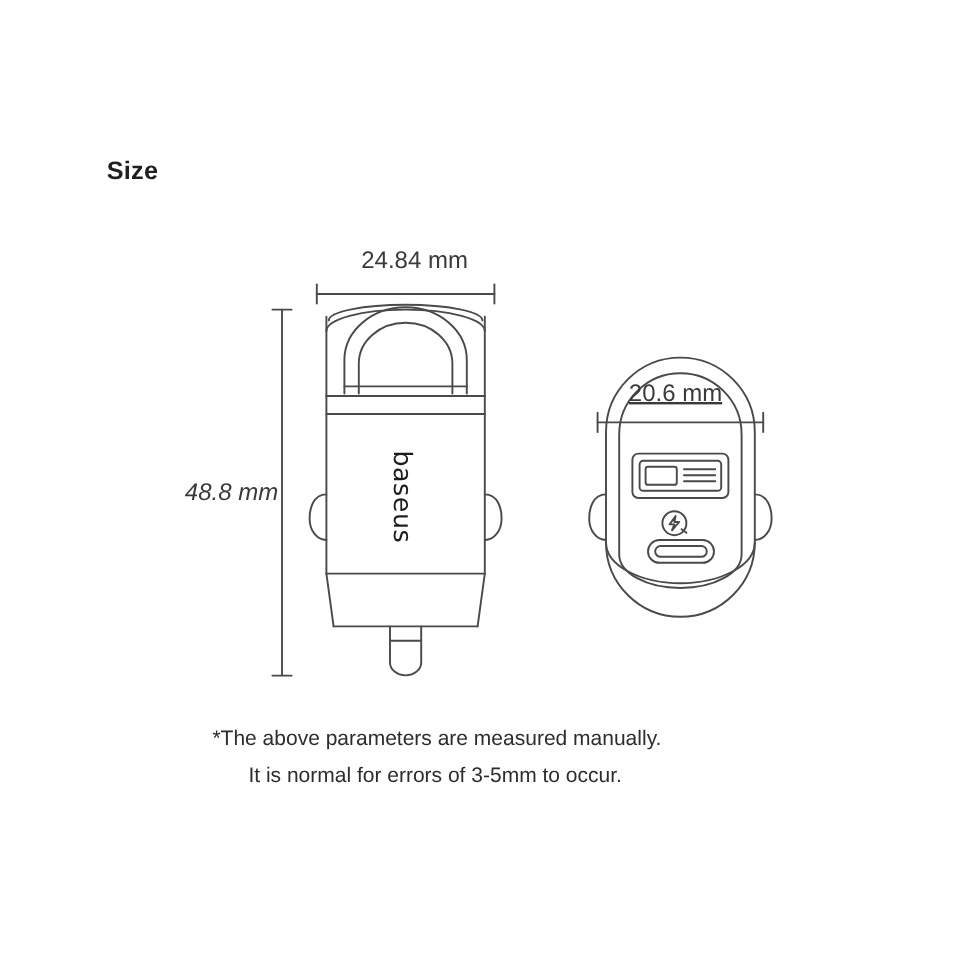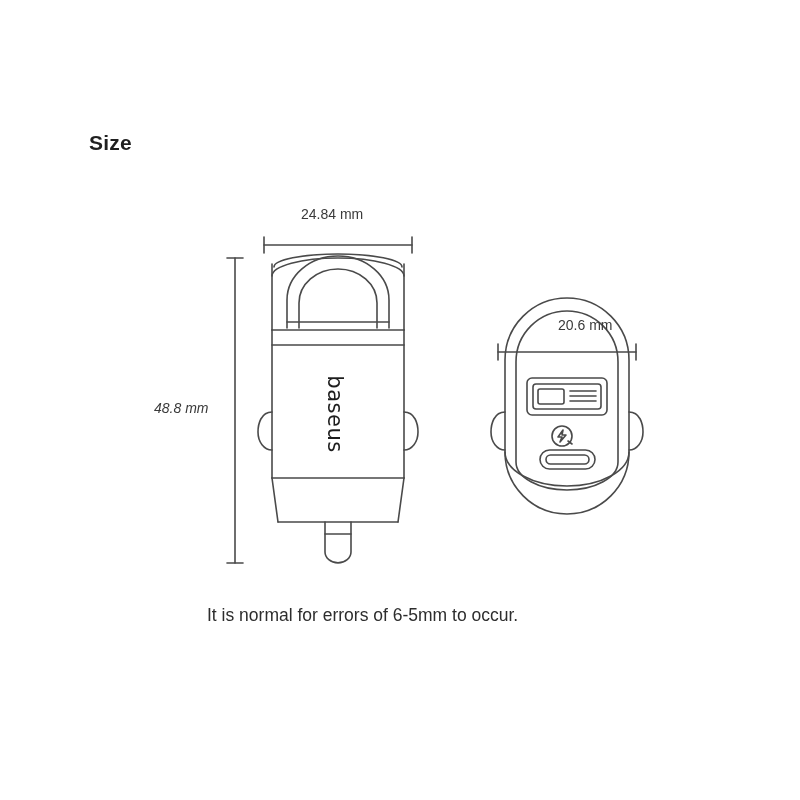--- a/index.html
+++ b/index.html
@@ -31,36 +31,37 @@
   }
   .diagram {
     position: absolute;
     left: 0;
     top: 0;
     width: 800px;
     height: 800px;
   }
   .dim-label {
     position: absolute;
-    font-size: 14px;
+    font-size: 20px;
     color: #3a3a3a;
     white-space: nowrap;
   }
   #dim-top-label {
     left: 301px;
     top: 206px;
   }
   #dim-left-label {
     left: 154px;
     top: 400px;
     font-style: italic;
   }
   #dim-right-label {
-    left: 558px;
+    left: 524px;
     top: 317px;
+    text-decoration: underline;
   }
   .brandmark {
     position: absolute;
     left: 306px;
     top: 372px;
     width: 58px;
     height: 84px;
     font-size: 21px;
     letter-spacing: 0.5px;
     color: #1d1d1d;
@@ -175,16 +176,17 @@
     </g>
   </svg>
 
   <div class="dim-label" id="dim-top-label">24.84 mm</div>
   <div class="dim-label" id="dim-left-label">48.8 mm</div>
   <div class="dim-label" id="dim-right-label">20.6 mm</div>
 
   <div class="brandmark">baseus</div>
 
   <div class="footnote">
-    <span class="line2">It is normal for errors of 6-5mm to occur.</span>
+    <span>*The above parameters are measured manually.</span>
+    <span class="line2">It is normal for errors of 3-5mm to occur.</span>
   </div>
 
 </div>
 
 </body></html>

